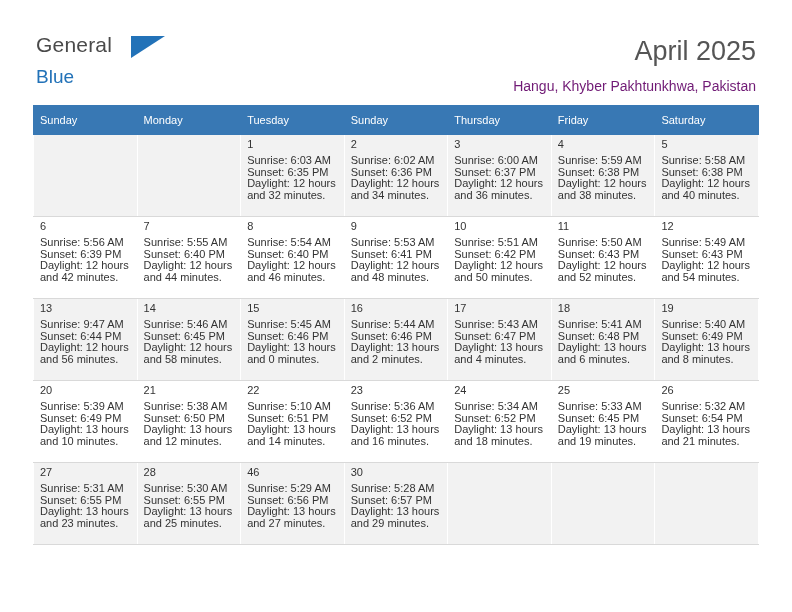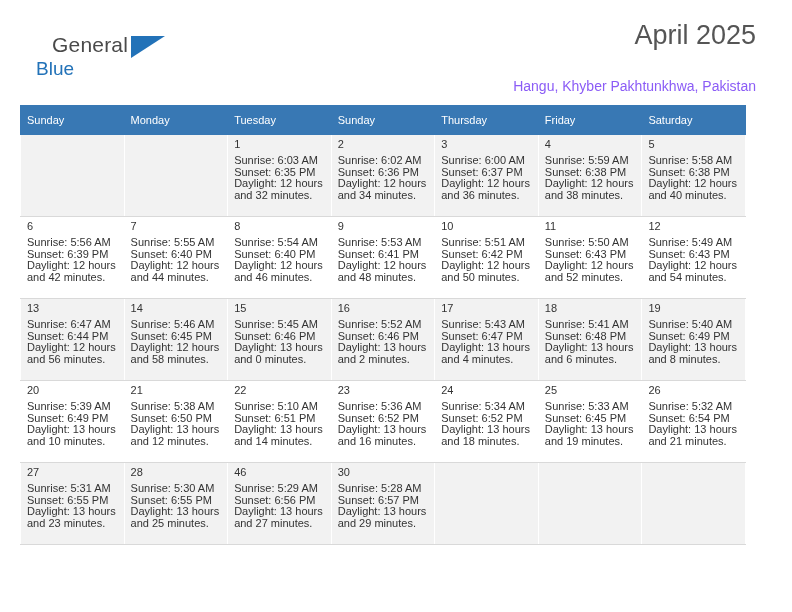--- a/index.html
+++ b/index.html
@@ -27,57 +27,56 @@
     top: 34px;
     width: 200px;
     height: 50px;
   }
   .logo-general {
     font-size: 21px;
     color: #4a4a4a;
     letter-spacing: 0.2px;
     font-family: "Liberation Sans", sans-serif;
     line-height: 22px;
-    margin-left: 16px;
   }
   .logo-blue {
     font-size: 19px;
     color: #2272b8;
     line-height: 20px;
-    margin-top: 3px;
+    margin-top: 11px;
   }
   .logo-flag {
     position: absolute;
     left: 95px;
     top: 2px;
     width: 0;
     height: 0;
     border-left: 34px solid #2272b8;
     border-bottom: 22px solid transparent;
   }
   .title {
     position: absolute;
     right: 36px;
-    top: 20px;
+    top: 36px;
     font-size: 27px;
     color: #555555;
     text-align: right;
   }
   .subtitle {
     position: absolute;
     right: 36px;
     top: 78px;
     font-size: 14px;
-    color: #8b5cf6;
+    color: #701a75;
     text-align: right;
   }
   
   .calendar {
     position: absolute;
-    left: 20px;
+    left: 33px;
     top: 105px;
     width: 726px;
     border-collapse: collapse;
     table-layout: fixed;
   }
   .calendar th {
     background: #3878b4;
     color: #ffffff;
     font-size: 11px;
     font-weight: normal;
@@ -261,21 +260,21 @@
               <div>Sunset: 6:43 PM</div>
               <div>Daylight: 12 hours</div>
               <div>and 54 minutes.</div>
             </div>
           </td>
         </tr>
         <tr class="row-odd">
           <td>
             <div class="daynum">13</div>
             <div class="info">
-              <div>Sunrise: 6:47 AM</div>
+              <div>Sunrise: 9:47 AM</div>
               <div>Sunset: 6:44 PM</div>
               <div>Daylight: 12 hours</div>
               <div>and 56 minutes.</div>
             </div>
           </td>
           <td>
             <div class="daynum">14</div>
             <div class="info">
               <div>Sunrise: 5:46 AM</div>
               <div>Sunset: 6:45 PM</div>
@@ -288,21 +287,21 @@
             <div class="info">
               <div>Sunrise: 5:45 AM</div>
               <div>Sunset: 6:46 PM</div>
               <div>Daylight: 13 hours</div>
               <div>and 0 minutes.</div>
             </div>
           </td>
           <td>
             <div class="daynum">16</div>
             <div class="info">
-              <div>Sunrise: 5:52 AM</div>
+              <div>Sunrise: 5:44 AM</div>
               <div>Sunset: 6:46 PM</div>
               <div>Daylight: 13 hours</div>
               <div>and 2 minutes.</div>
             </div>
           </td>
           <td>
             <div class="daynum">17</div>
             <div class="info">
               <div>Sunrise: 5:43 AM</div>
               <div>Sunset: 6:47 PM</div>

